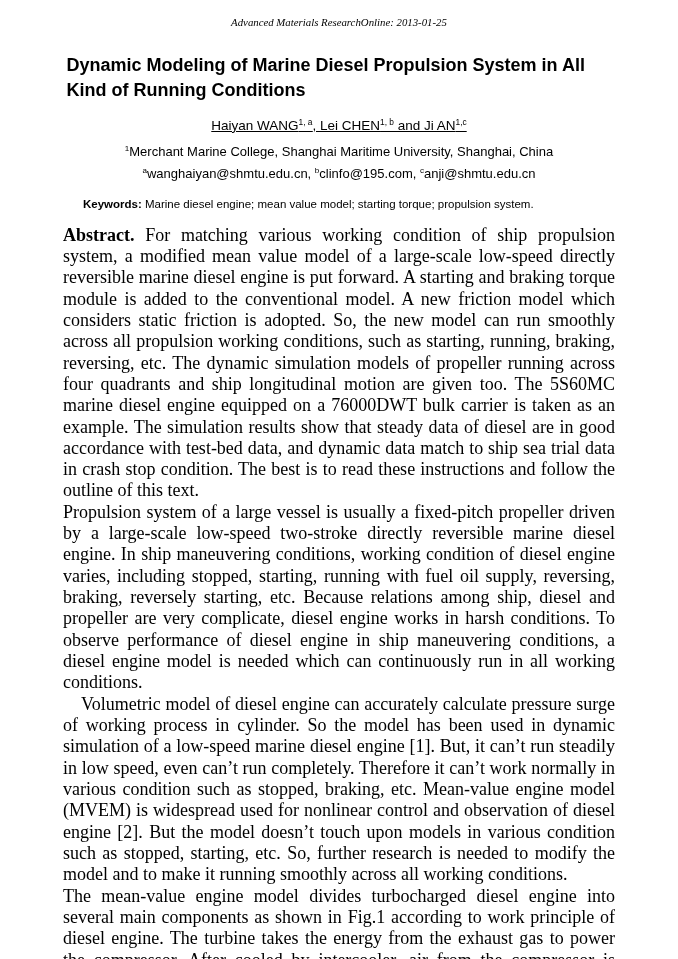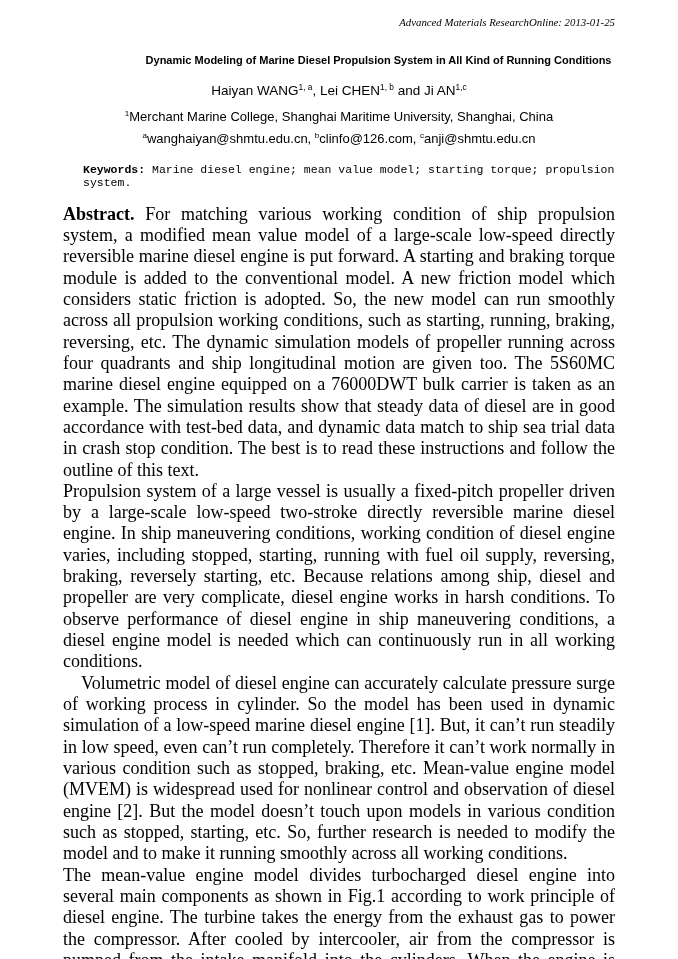--- a/index.html
+++ b/index.html
@@ -10,53 +10,54 @@
     background: #ffffff;
     color: #000000;
     padding: 16px 63px 0 63px;
     font-family: "Liberation Serif", serif;
     overflow: hidden;
     outline: 1px solid #e3e3e3;
     margin: 0 auto;
   }
   .meta {
     display: flex;
-    justify-content: flex-end;
+    justify-content: center;
     align-items: flex-start;
     font-style: italic;
     font-size: 10.8px;
     line-height: 1.22;
   }
   .meta-left div { white-space: nowrap; }
   .meta-right { white-space: nowrap; }
   .title {
     font-family: "Liberation Sans", sans-serif;
     font-weight: bold;
-    font-size: 11px;
+    font-size: 18px;
     line-height: 1.4;
-    text-align: right;
+    text-align: left;
     max-width: 545px;
     margin: 24px auto 2px auto;
   }
   .authors {
     font-family: "Liberation Sans", sans-serif;
     font-size: 13.5px;
     text-align: center;
     margin-top: 14px;
+    text-decoration: underline;
   }
   sup { font-size: 0.62em; line-height: 0; }
   .affil, .emails {
     font-family: "Liberation Sans", sans-serif;
     font-size: 13px;
     text-align: center;
   }
   .affil { margin-top: 11px; }
   .emails { margin-top: 7px; }
   .keywords {
-    font-family: Liberation Mono, monospace;
+    font-family: Liberation Sans, sans-serif;
     font-size: 11.5px;
     margin-top: 17px;
     padding-left: 20px;
   }
   .keywords .kw-label { font-weight: bold; }
   .bodytext {
     font-size: 18px;
     line-height: 1.185;
     text-align: justify;
   }
@@ -86,21 +87,21 @@
 
   <div class="authors">
     <span>Haiyan WANG</span><sup>1, a</sup><span>, Lei CHEN</span><sup>1, b</sup><span> and Ji AN</span><sup>1,c</sup>
   </div>
 
   <div class="affil">
     <sup>1</sup><span>Merchant Marine College, Shanghai Maritime University, Shanghai, China</span>
   </div>
 
   <div class="emails">
-    <sup>a</sup><span>wanghaiyan@shmtu.edu.cn, </span><sup>b</sup><span>clinfo@126.com, </span><sup>c</sup><span>anji@shmtu.edu.cn</span>
+    <sup>a</sup><span>wanghaiyan@shmtu.edu.cn, </span><sup>b</sup><span>clinfo@195.com, </span><sup>c</sup><span>anji@shmtu.edu.cn</span>
   </div>
 
   <div class="keywords">
     <span class="kw-label">Keywords:</span><span> Marine diesel engine; mean value model; starting torque; propulsion system.</span>
   </div>
 
   <p class="bodytext abstract">
     <span class="abs-label">Abstract.</span><span> For matching various working condition of ship propulsion system, a modified mean value model of a large-scale low-speed directly reversible marine diesel engine is put forward. A starting and braking torque module is added to the conventional model. A new friction model which considers static friction is adopted. So, the new model can run smoothly across all propulsion working conditions, such as starting, running, braking, reversing, etc.  The dynamic simulation models of propeller running across four quadrants and ship longitudinal motion are given too. The 5S60MC marine diesel engine equipped on a 76000DWT bulk carrier is taken as an example. The simulation results show that steady data of diesel are in good accordance with test-bed data, and dynamic data match to ship sea trial data in crash stop condition. The best is to read these instructions and follow the outline of this text.</span>
   </p>
 

